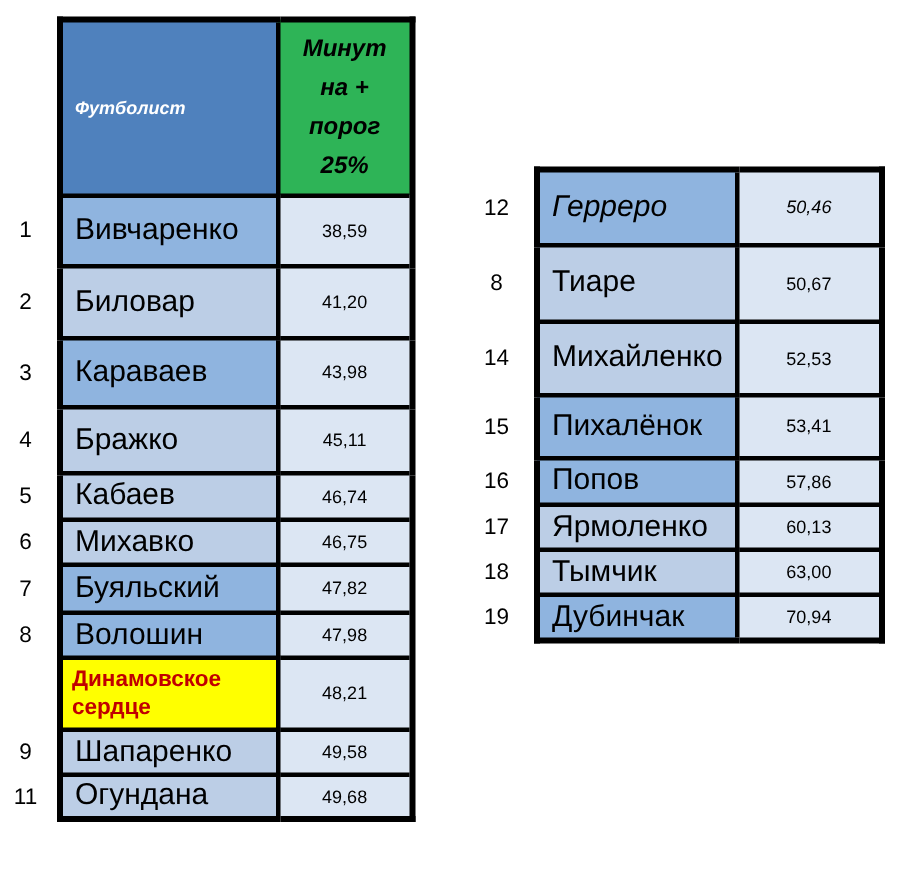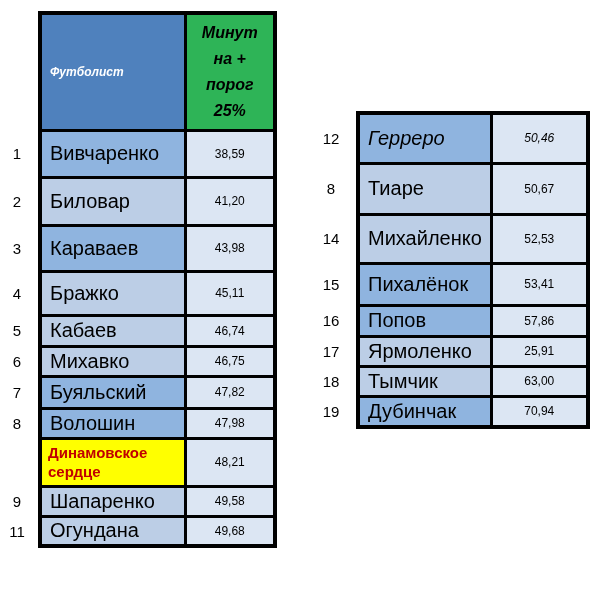--- a/index.html
+++ b/index.html
@@ -178,21 +178,21 @@
       <td class="b cr val">53,41</td>
     </tr>
     <tr style="height:31px">
       <td class="num">16</td>
       <td class="b cl name mid">Попов</td>
       <td class="b cr val">57,86</td>
     </tr>
     <tr style="height:30px">
       <td class="num">17</td>
       <td class="b cl name light">Ярмоленко</td>
-      <td class="b cr val">25,91</td>
+      <td class="b cr val">60,13</td>
     </tr>
     <tr style="height:30px">
       <td class="num">18</td>
       <td class="b cl name light">Тымчик</td>
       <td class="b cr val">63,00</td>
     </tr>
     <tr class="rb" style="height:31px">
       <td class="num">19</td>
       <td class="b cl name mid">Дубинчак</td>
       <td class="b cr val">70,94</td>

